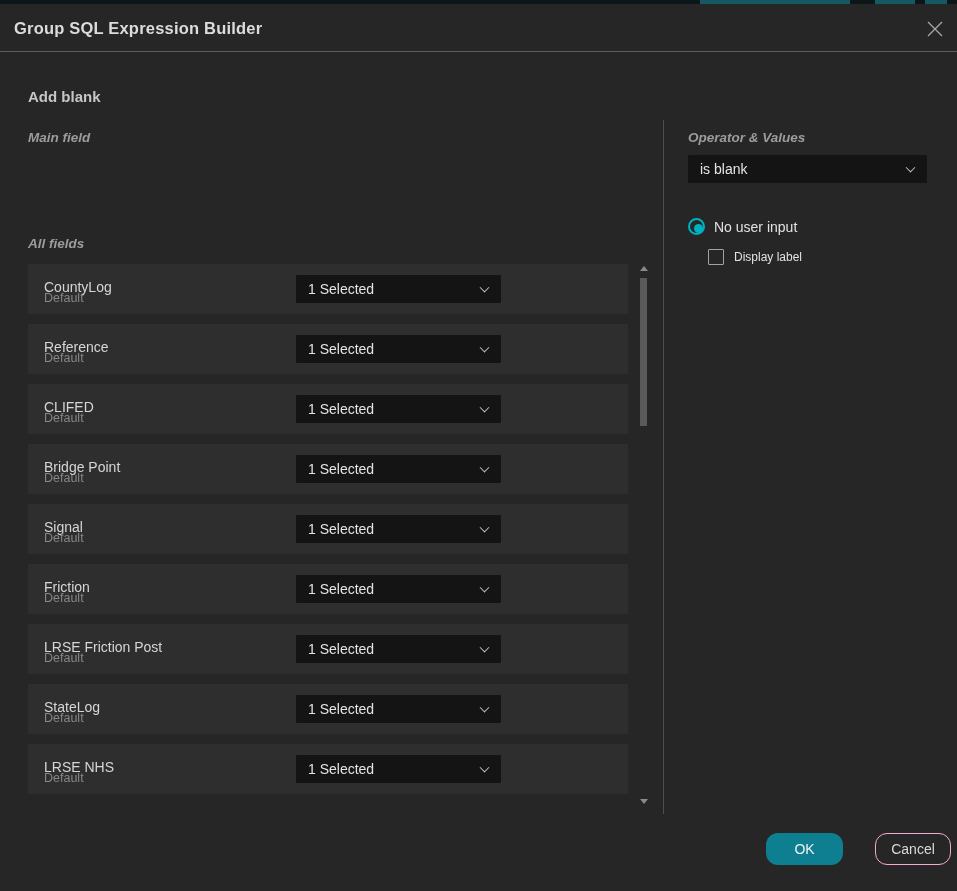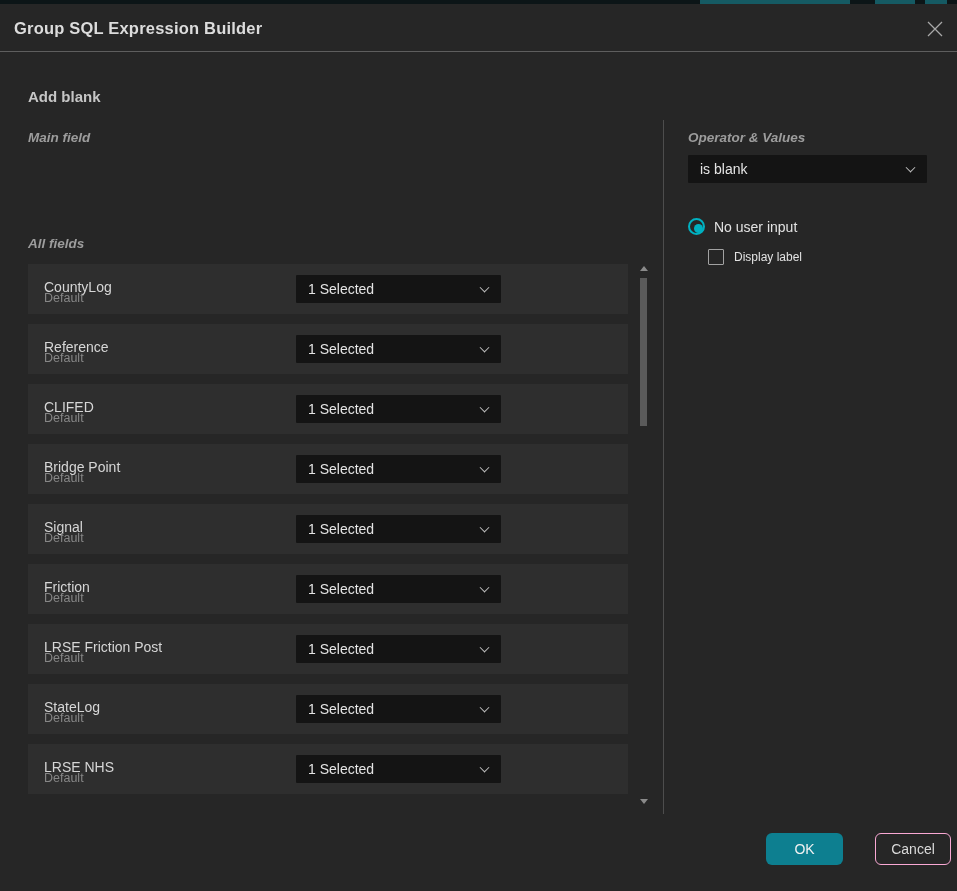--- a/index.html
+++ b/index.html
@@ -62,21 +62,21 @@
 
   .radio-row{position:absolute;left:688px;top:214px;height:18px;cursor:pointer;}
   .radio-outer{position:absolute;left:0;top:0;width:17px;height:17px;border-radius:50%;border:2px solid var(--accent);background:#262626;}
   .radio-dot{position:absolute;left:4px;top:4px;width:9px;height:9px;border-radius:50%;background:var(--accent);}
   .radio-label{position:absolute;left:26px;top:1px;font-size:14px;color:#e2e2e2;white-space:nowrap;}
 
   .check-row{position:absolute;left:708px;top:245px;height:18px;cursor:pointer;}
   .checkbox{position:absolute;left:0;top:0;width:16px;height:16px;border:1px solid #a2a2a2;background:transparent;border-radius:1px;}
   .check-label{position:absolute;left:26px;top:1px;font-size:12px;color:#e2e2e2;white-space:nowrap;}
 
-  .footer-btn{position:absolute;top:829px;height:32px;font-size:14px;text-align:center;line-height:30px;cursor:pointer;border-radius:6px;}
+  .footer-btn{position:absolute;top:829px;height:32px;font-size:14px;text-align:center;line-height:30px;cursor:pointer;border-radius:12px;}
   .btn-ok{left:766px;width:77px;background:var(--ok-button);color:#f2f2f2;line-height:32px;}
   .btn-cancel{left:851px;width:76px;background:transparent;border:1px solid #f9a8d4;color:#d9d9d9;margin-left:24px;}
 </style>
 </head>
 <body>
 
 <div class="top-strip">
   <div class="frag f1"></div>
   <div class="frag f2"></div>
   <div class="frag f3"></div>

